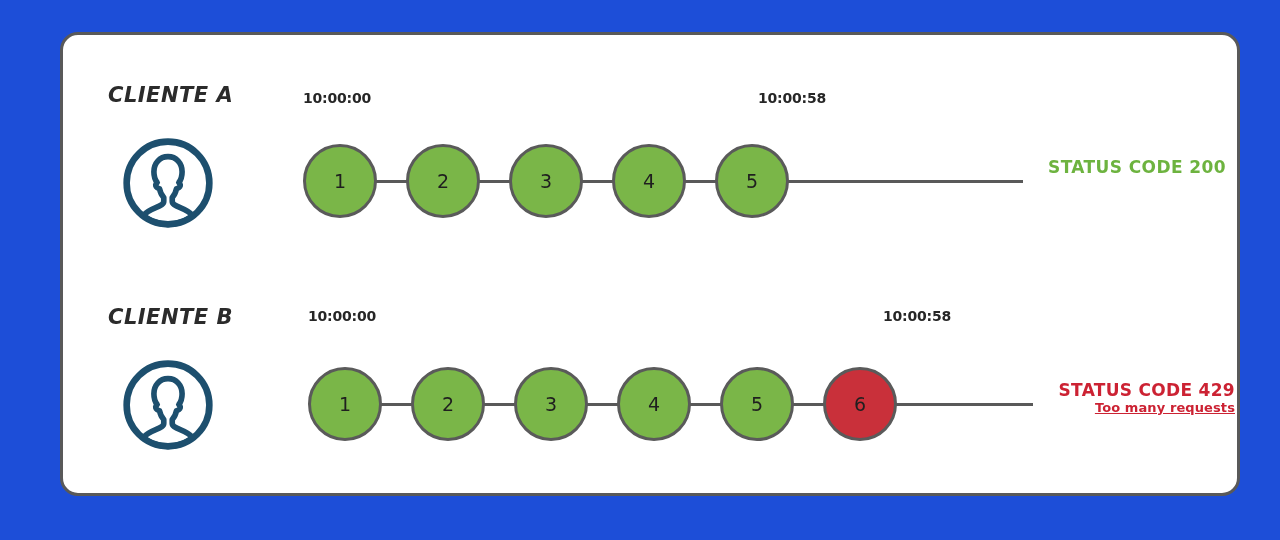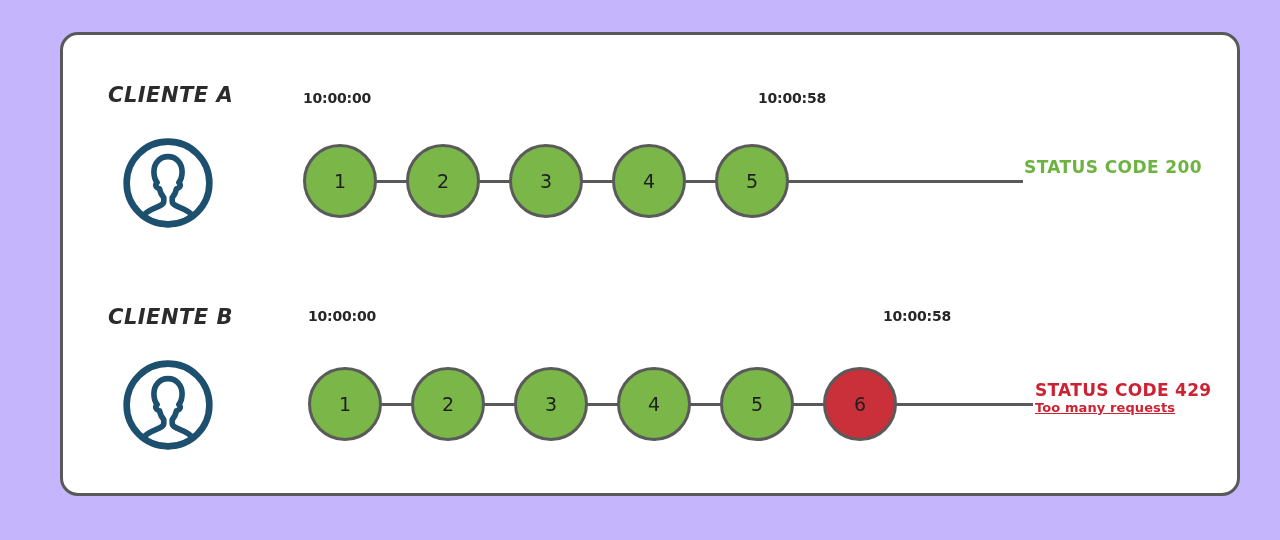--- a/index.html
+++ b/index.html
@@ -11,21 +11,21 @@
     width: 1280px;
     height: 540px;
     font-family: "DejaVu Sans", sans-serif;
     overflow: hidden;
   }
 
   #stage {
     position: relative;
     width: 1280px;
     height: 540px;
-    background: #c4b5fd;
+    background: #1d4ed8;
   }
 
   
   .panel {
     position: absolute;
     left: 60px;
     top: 32px;
     width: 1180px;
     height: 464px;
     border: 3px solid #595959;
@@ -104,25 +104,26 @@
     line-height: 1.18;
   }
   .status .l1 { display: block; }
   .status .l2 { display: block; }
 
   .status.ok-text {
     color: #6DB33F;
     font-size: 17px;
     text-align: center;
     letter-spacing: 0.4px;
+    margin-left: 24px;
   }
   .status.fail-text {
     color: #CC2233;
     font-size: 17px;
-    text-align: left;
+    text-align: right;
     letter-spacing: 0.3px;
   }
   .status.fail-text .l2 {
     font-size: 13px;
     letter-spacing: 0.1px;
     text-decoration: underline;
   }
 </style>
 </head>
 <body>

